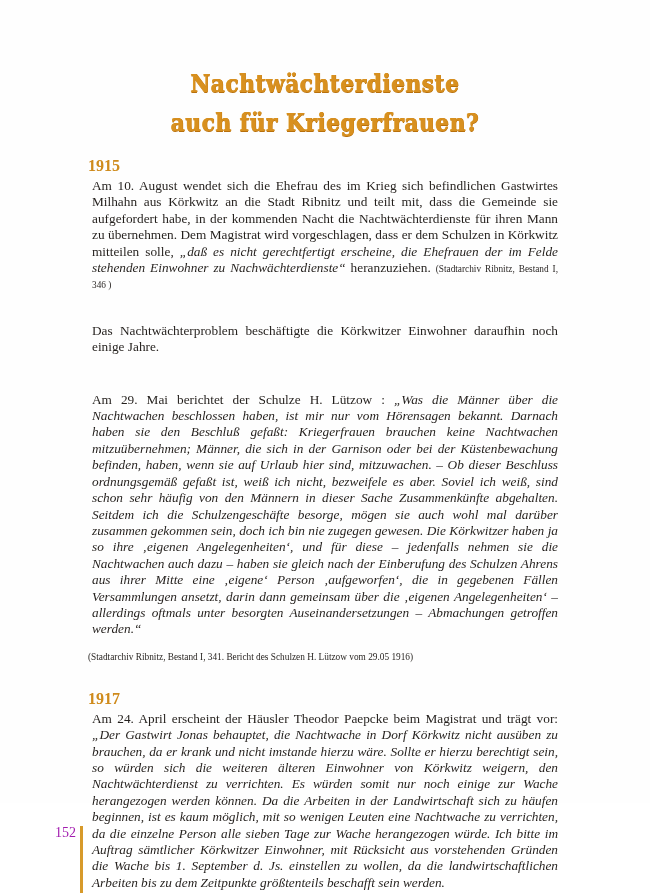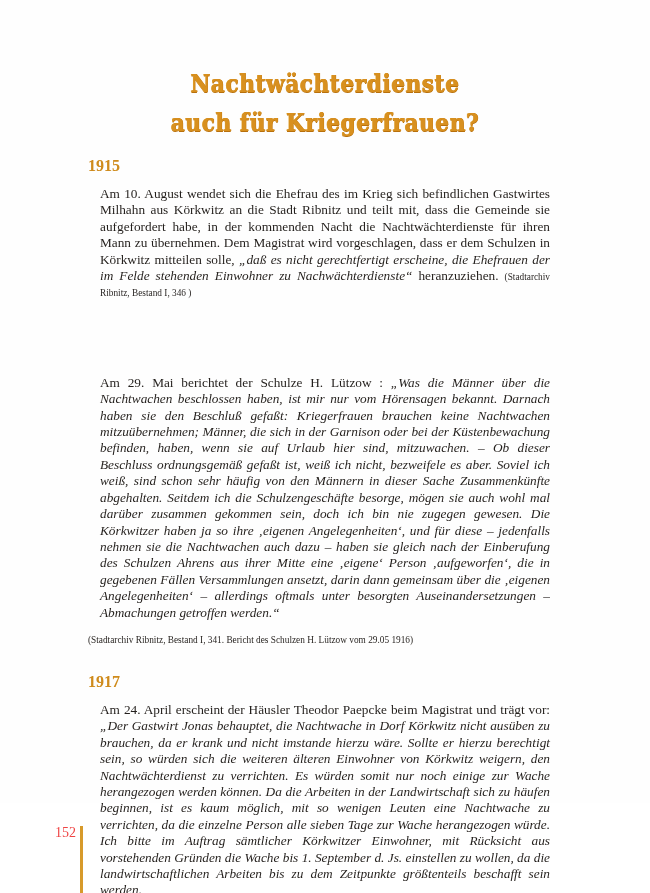--- a/index.html
+++ b/index.html
@@ -61,21 +61,21 @@
   .year {
     font-family: "Liberation Serif", "DejaVu Serif", serif;
     font-weight: bold;
     font-size: 16px;
     line-height: 16px;
     color: #cf8b1c;
     margin: 0 0 2px 0;
   }
 
   p.body {
-    margin: 12px;
+    margin: 4px;
     font-size: 13.3px;
     line-height: 16.4px;
     text-align: justify;
     text-justify: inter-word;
     hyphens: manual;
   }
 
   .it {
     font-style: italic;
   }
@@ -99,21 +99,21 @@
 
   
   .folio {
     position: absolute;
     left: 46px;
     top: 824px;
     width: 30px;
     text-align: right;
     font-size: 14px;
     line-height: 18px;
-    color: #ef4444;
+    color: #a21caf;
   }
   .folio-rule {
     position: absolute;
     left: 80px;
     top: 826px;
     width: 2.6px;
     height: 67px;
     background: #d79a2a;
   }
 </style>
@@ -129,20 +129,21 @@
 
   <div class="col">
 
     <div>
       <div class="year">1915</div>
       <p class="body"><span>Am 10. August wendet sich die Ehefrau des im Krieg sich befindlichen Gastwirtes Milhahn aus Körkwitz an die Stadt Ribnitz und teilt mit, dass die Gemeinde sie aufgefordert habe, in der kommenden Nacht die Nachtwächterdienste für ihren Mann zu übernehmen. Dem Magistrat wird vorgeschlagen, dass er dem Schulzen in Körkwitz mitteilen solle, </span><span class="it">„daß es nicht gerechtfertigt erscheine, die Ehefrauen der im Felde stehenden Einwohner zu Nachwächterdienste“</span><span> heranzuziehen. </span><span class="cite">(Stadtarchiv Ribnitz, Bestand I, 346 )</span></p>
     </div>
 
     <div class="block-gap-md"></div>
 
+    <p class="body">Das Nachtwächterproblem beschäftigte die Körkwitzer Einwohner daraufhin noch einige Jahre.</p>
 
     <div class="block-gap-lg"></div>
 
     <div>
       <p class="body"><span>Am 29. Mai berichtet  der Schulze H. Lützow : </span><span class="it">„Was die Männer über die Nachtwachen beschlossen haben, ist mir nur vom Hörensagen bekannt. Darnach haben sie den Beschluß gefaßt: Kriegerfrauen brauchen keine Nachtwachen mitzuübernehmen; Männer, die sich in der Garnison oder bei der Küstenbewachung befinden, haben, wenn sie auf Urlaub hier sind, mitzuwachen. – Ob dieser Beschluss ordnungsgemäß gefaßt ist, weiß ich nicht, bezweifele es aber. Soviel ich weiß, sind schon sehr häufig von den Männern in dieser Sache Zusammenkünfte abgehalten. Seitdem ich die Schulzengeschäfte besorge, mögen sie auch wohl mal darüber zusammen gekommen sein, doch ich bin nie zugegen gewesen. Die Körkwitzer haben ja so ihre ‚eigenen Angelegenheiten‘, und für diese – jedenfalls nehmen sie die Nachtwachen auch dazu – haben sie gleich nach der Einberufung des Schulzen Ahrens aus ihrer Mitte eine ‚eigene‘ Person ‚aufgeworfen‘, die in gegebenen Fällen Versammlungen ansetzt, darin dann gemeinsam über die ‚eigenen Angelegenheiten‘ – allerdings oftmals unter besorgten Auseinandersetzungen – Abmachungen getroffen werden.“</span></p>
       <p class="cite-line">(Stadtarchiv Ribnitz, Bestand I, 341. Bericht des Schulzen H. Lützow vom 29.05 1916)</p>
     </div>
 
     <div class="block-gap-lg"></div>
 

